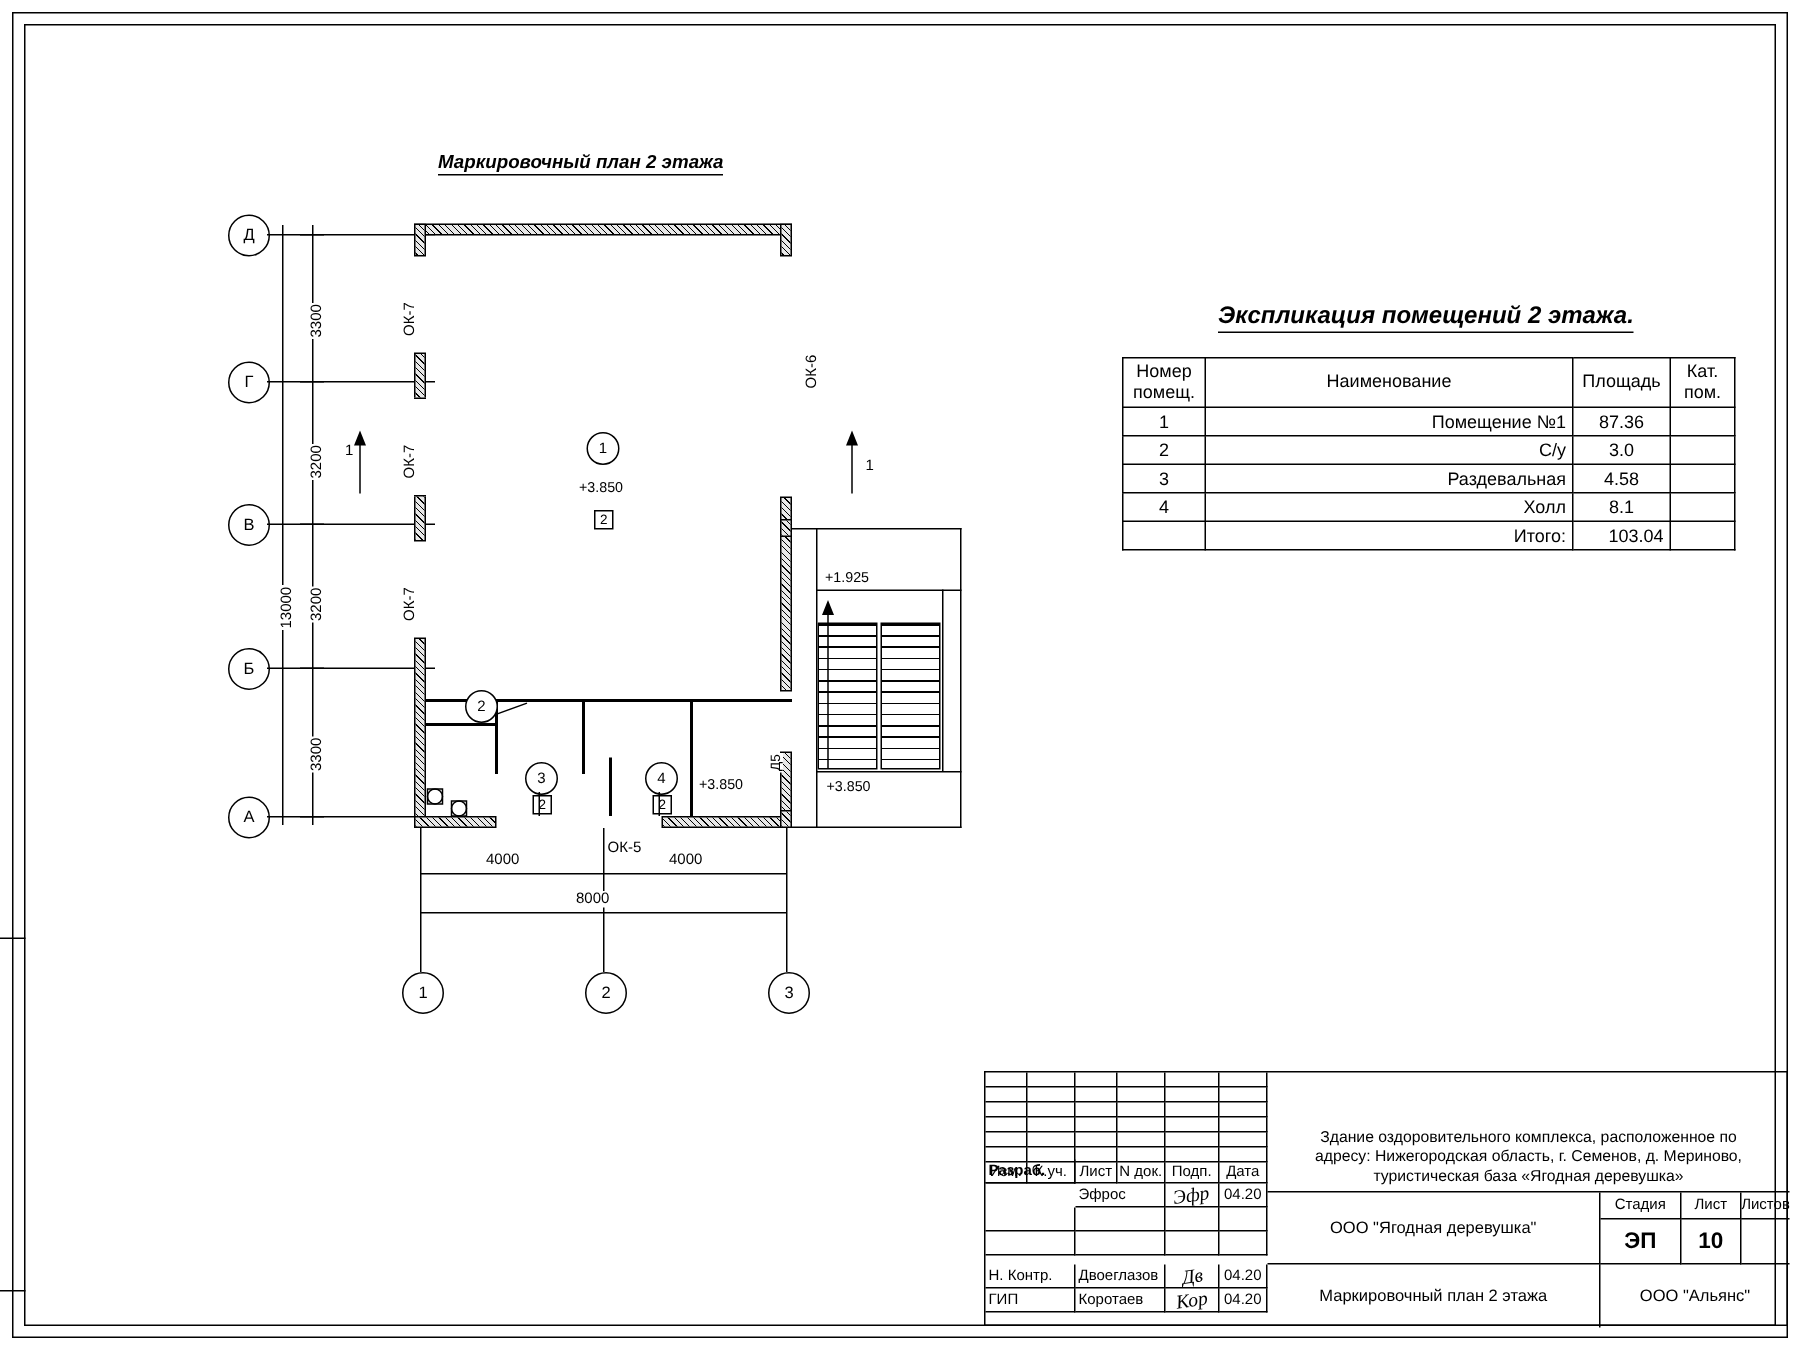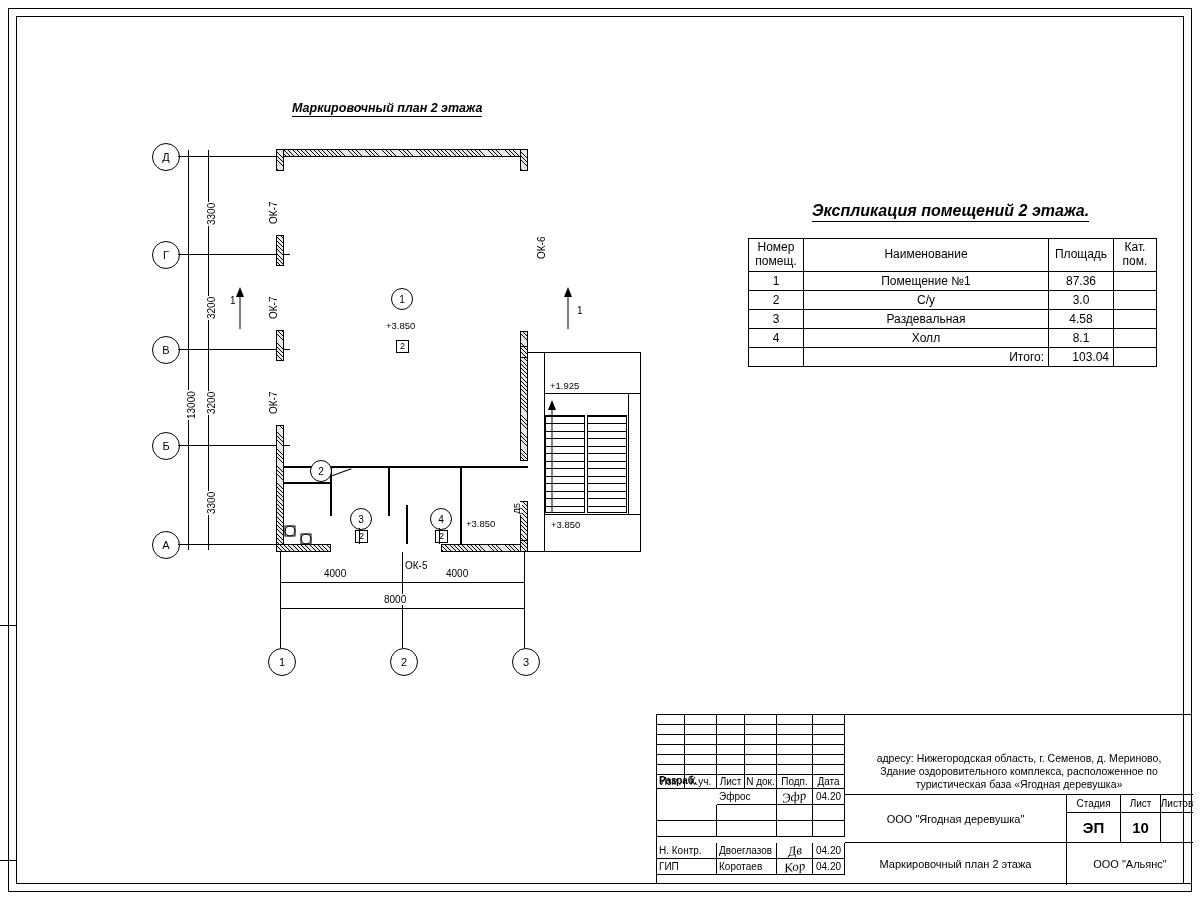--- a/index.html
+++ b/index.html
@@ -75,21 +75,21 @@
   .expl-table td, .expl-table th {
     border: 1px solid #000;
     padding: 2px 4px;
     font-weight: normal;
   }
   .expl-table th {
     text-align: center;
     line-height: 1.15;
   }
   .c-num { width: 46px; text-align: center; }
-  .c-name { width: 236px; text-align: center; padding-left: 6px; }
+  .c-name { width: 236px; text-align: right; padding-left: 6px; }
   .c-area { width: 56px; text-align: center; }
   .c-cat  { width: 34px; text-align: center; }
   .row-total td { text-align: right; }
   .total-lbl { text-align: right; padding-right: 5px; }
 
   
   .plan {
     position: absolute;
     left: 140px; top: 130px;
     width: 520px; height: 560px;
@@ -499,22 +499,22 @@
 
     <div class="cell" style="left:0;   top:144px; width:60px; height:16px;">ГИП</div>
     <div class="cell" style="left:60px; top:144px; width:60px; height:16px;">Коротаев</div>
     <div class="cell ctr" style="left:120px;top:144px; width:36px; height:16px;">
         <span class="sig">Кор</span>
       </div>
     <div class="cell ctr" style="left:156px;top:144px; width:32px; height:16px;">04.20</div>
 
 
     <div class="cell" style="left:188px; top:34px; width:348px; height:46px; border-right:none; flex-direction:column; justify-content:center;">
+      <div class="obj-text" style="position:relative; top:0;">Здание оздоровительного комплекса, расположенное по</div>
       <div class="obj-text" style="position:relative; top:0;">адресу: Нижегородская область, г. Семенов, д. Мериново,</div>
-      <div class="obj-text" style="position:relative; top:0;">Здание оздоровительного комплекса, расположенное по</div>
       <div class="obj-text" style="position:relative; top:0;">туристическая база «Ягодная деревушка»</div>
     </div>
 
     <div class="cell ctr" style="left:188px; top:80px; width:222px; height:48px; font-size:11px;">ООО "Ягодная деревушка"</div>
 
     <div class="cell ctr" style="left:410px; top:80px; width:54px; height:18px;">Стадия</div>
     <div class="cell ctr" style="left:464px; top:80px; width:40px; height:18px;">Лист</div>
     <div class="cell ctr" style="left:504px; top:80px; width:32px; height:18px; border-right:none;">Листов</div>
 
     <div class="cell ctr" style="left:410px; top:98px; width:54px; height:30px; font-size:15px; font-weight:bold;">ЭП</div>

